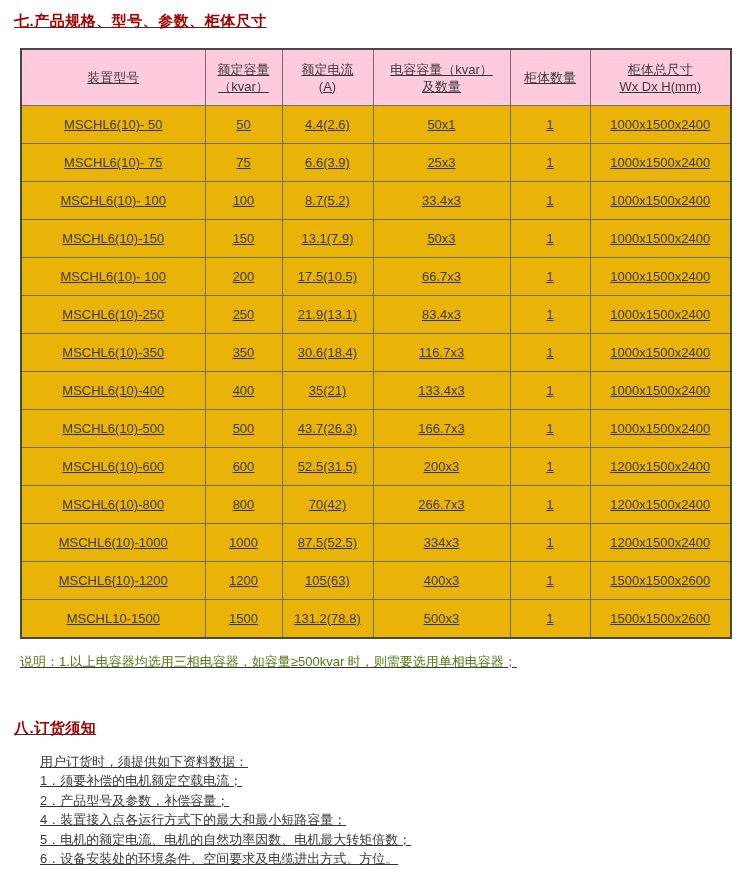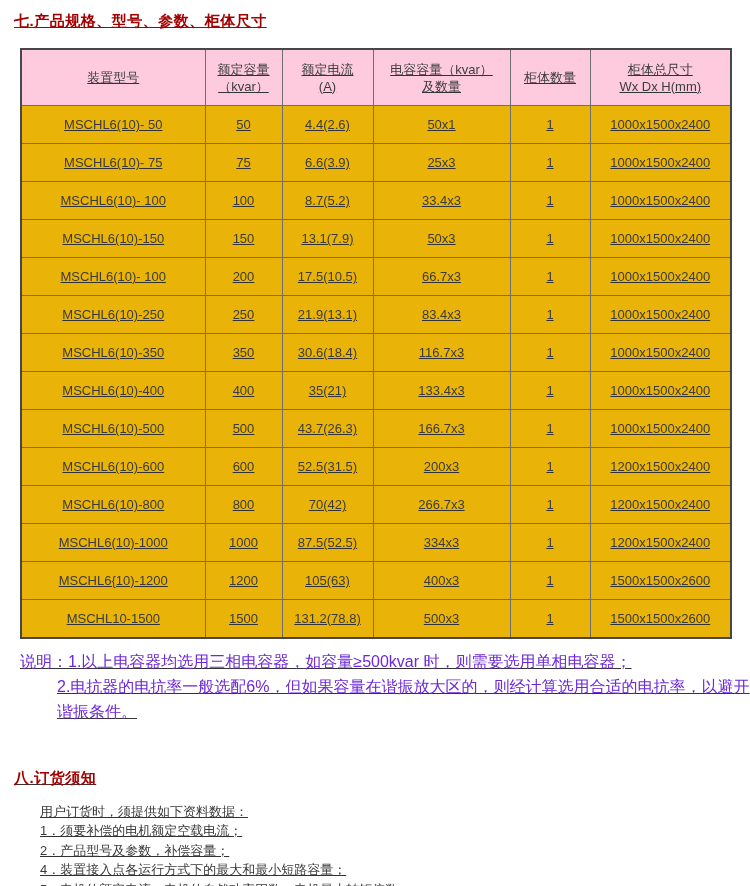--- a/index.html
+++ b/index.html
@@ -52,22 +52,22 @@
     height: 55px;
     font-weight: normal;
   }
   .spec-table tbody tr {
     height: 38px;
     background: #eab308;
   }
   .hl { display: block; line-height: 17px; }
   .notes {
     margin: 9px 0 4px 20px;
-    font-size: 16px;
-    color: #6d28d9;
+    font-size: 13px;
+    color: #4d7c0f;
     line-height: 25px;
   }
   .note-indent { padding-left: 37px; }
   .sec8 { padding-top: 0; margin-top: 44px; }
   .ordering {
     margin: 14px 0 0 40px;
     font-size: 13px;
     color: #3a3a3a;
     line-height: 19.6px;
   }
@@ -230,21 +230,20 @@
           <td>1</td>
           <td>1500x1500x2600</td>
         </tr>
       </tbody>
   </table>
 
   <div class="notes">
     <div class="note-line">
       <span>说明：</span><span>1.以上电容器均选用三相电容器，如容量≥500kvar 时，则需要选用单相电容器；</span>
     </div>
-    <div class="note-line note-indent">2.电抗器的电抗率一般选配6%，但如果容量在谐振放大区的，则经计算选用合适的电抗率，以避开谐振条件。</div>
   </div>
 
   <h2 class="sec-title sec8">八.订货须知</h2>
 
   <div class="ordering">
     <div class="order-line">用户订货时，须提供如下资料数据：</div>
     <div id="order-items">
         <div class="order-line">1．须要补偿的电机额定空载电流；</div>
         <div class="order-line">2．产品型号及参数，补偿容量；</div>
         <div class="order-line">4．装置接入点各运行方式下的最大和最小短路容量；</div>

